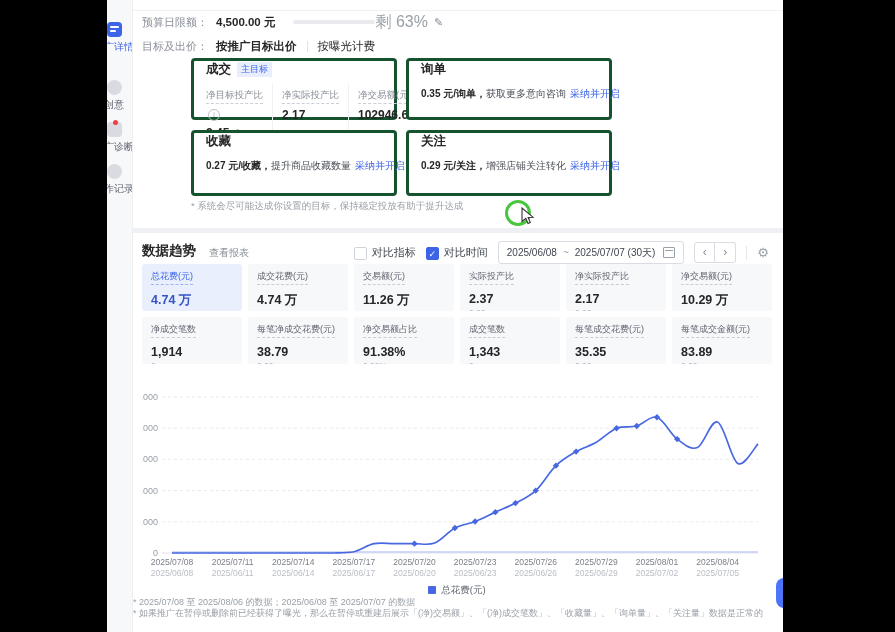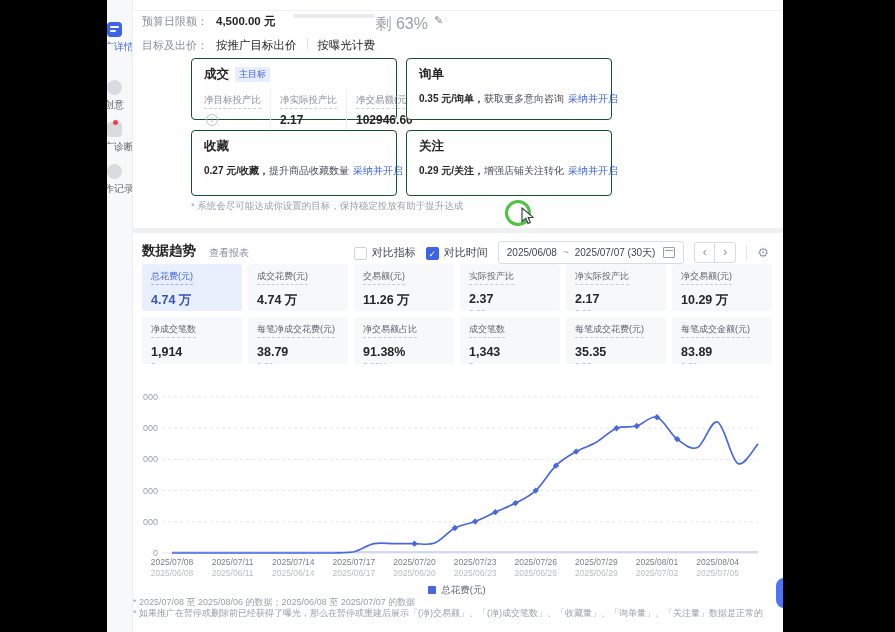--- a/index.html
+++ b/index.html
@@ -15,34 +15,34 @@
   .strip-icon.blue{background:#3d63e6}
   .strip-icon.blue:before{content:"";position:absolute;left:3px;top:4px;width:9px;height:2px;background:#fff;border-radius:1px}
   .strip-icon.blue:after{content:"";position:absolute;left:3px;top:8px;width:6px;height:2px;background:#fff;border-radius:1px}
   .strip-label{font-size:10px;color:#5f646e;white-space:nowrap}
   .strip-item.active .strip-label{color:#3d63e6}
   .reddot{position:absolute;right:4px;top:-2px;width:5px;height:5px;border-radius:50%;background:#f53f3f}
 
   .main{position:absolute;left:26px;top:0;width:650px;height:632px}
   .topline{position:absolute;left:0;top:10px;width:650px;height:0;border-top:1px solid #f0f1f3}
 
-  .row{position:absolute;display:flex;}
+  .row{position:absolute;display:flex;align-items:center}
   .lbl{font-size:11px;color:#8a8f99}
   .budget-amount{font-size:11.5px;font-weight:bold;color:#262626;margin-left:8px}
   .slider{width:82px;height:4px;background:#e9eaee;border-radius:2px;margin-left:18px;position:relative;cursor:pointer}
   .slider-fill{height:4px;border-radius:2px;background:#5474ee}
   .remain{font-size:16px;color:#9aa0a8;margin-left:0}
   .edit-ic{font-size:11px;color:#8a8f99;margin-left:6px;cursor:pointer}
 
   .tab{font-size:11.5px;color:#262626;cursor:pointer}
-  .tab.sel{font-weight:normal}
+  .tab.sel{font-weight:bold}
   .tab-div{width:1px;height:11px;background:#e0e2e8;margin:0 10px}
 
   .cards{position:absolute;left:58px;top:58px;display:grid;grid-template-columns:206px 206px;gap:10px 9px}
-  .card{border:1px solid #14532d;border-radius:4px;background:#fff;padding:7px 12px;box-sizing:border-box}
+  .card{border:3px solid #14532d;border-radius:4px;background:#fff;padding:0 12px;box-sizing:border-box}
   .card.r1{height:62px}.card.r2{height:66px}
   .card-head{display:flex;align-items:center;gap:6px}
   .card-title{font-size:12.5px;font-weight:bold;color:#262626}
   .badge{font-size:9px;color:#3d63e6;background:#e8eefe;padding:1px 4px;border-radius:0}
   .dms{display:flex;margin-top:6px}
   .dm{padding-right:9px;margin-right:9px;border-right:1px solid #f0f1f4}
   .dm:last-child{border-right:none;margin-right:0;padding-right:0}
   .dm-label{font-size:9.5px;color:#8a8f99;border-bottom:1px dashed #ccced6;display:inline-block;padding-bottom:1px;white-space:nowrap}
   .dm-value{font-size:12px;font-weight:bold;color:#262626;margin-top:4px}
   .info-ic{display:inline-block;width:10px;height:10px;border:1px solid #bdc2cb;border-radius:50%;font-size:7px;line-height:9px;text-align:center;color:#9aa0a8;vertical-align:1px;margin-left:2px;font-style:normal}

